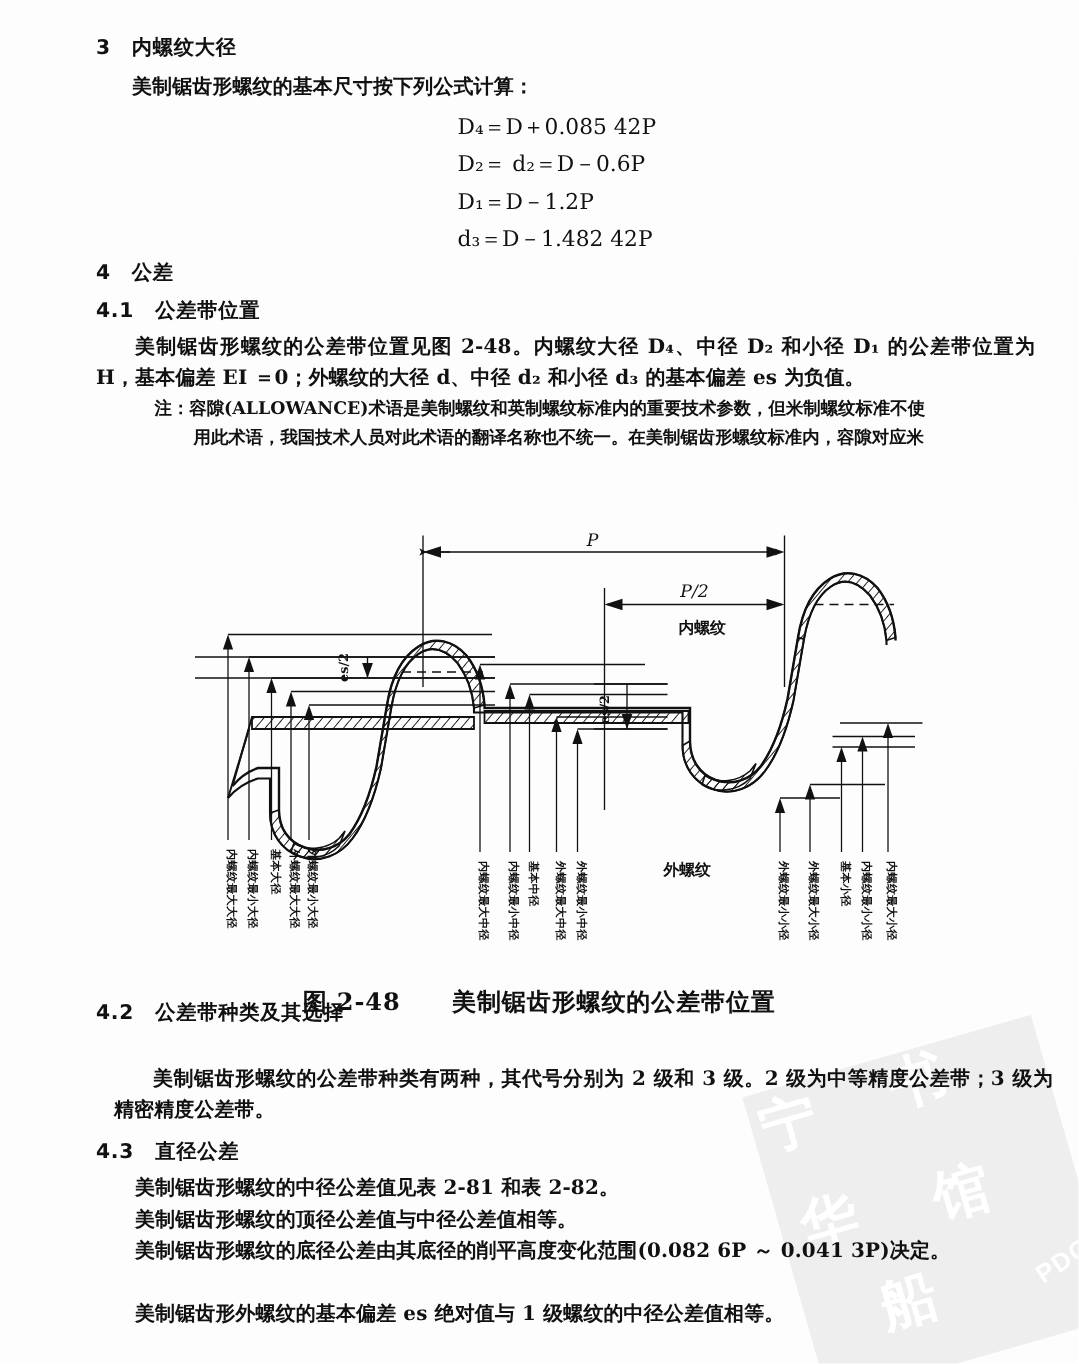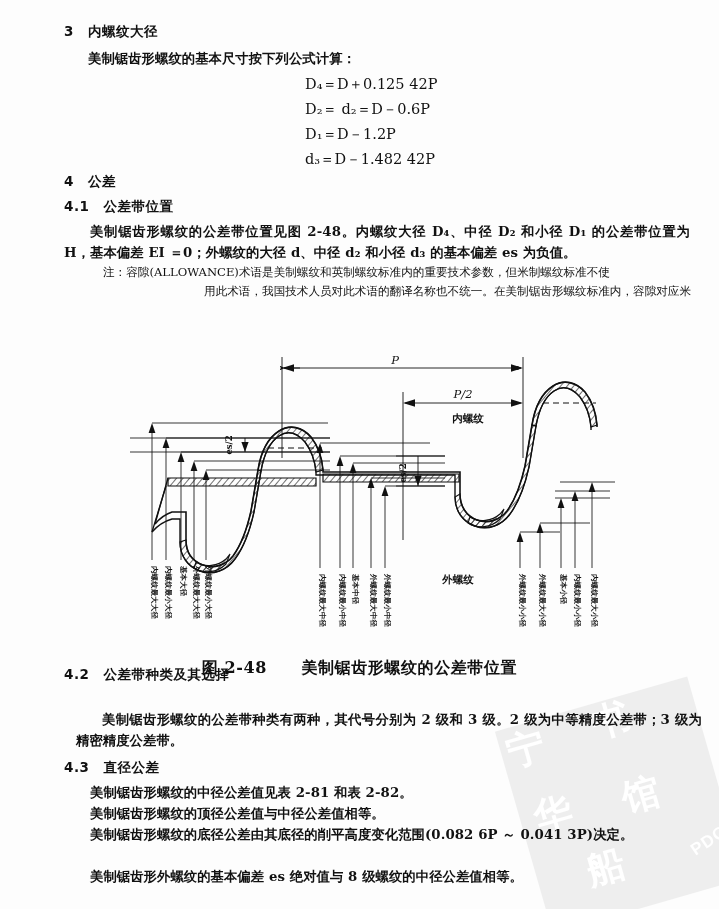--- a/index.html
+++ b/index.html
@@ -77,25 +77,25 @@
     text-align: justify;
     font-family: "DejaVu Serif", "Liberation Serif", serif;
     font-weight: bold;
   }
 
   .note {
     position: absolute;
     font-size: 11.6px;
     line-height: 19px;
     font-family: "DejaVu Serif", "Liberation Serif", serif;
-    font-weight: normal;
+    font-weight: bold;
     letter-spacing: 0px;
   }
   .note-hang { display: block; padding-left: 26px; text-indent: -26px; }
-  .note-cont { display: block; padding-left: 26px; text-align: right; }
+  .note-cont { display: block; padding-left: 26px; }
 
   .formula {
     position: absolute;
     font-family: "DejaVu Serif", "Liberation Serif", serif;
     font-size: 14.5px;
     font-style: normal;
     white-space: nowrap;
   }
 
   .caption {
@@ -158,21 +158,21 @@
   </div>
 
   <div class="content">
 
     <div class="h-sec" style="left:64px; top:23px;">
       <span class="h-num">3</span><span>内螺纹大径</span>
     </div>
 
     <div class="para" style="left:88px; top:48px; width:600px;">美制锯齿形螺纹的基本尺寸按下列公式计算：</div>
 
-    <div class="formula" style="left:305px; top:75px;">D₄＝D＋0.125 42P</div>
+    <div class="formula" style="left:305px; top:75px;">D₄＝D＋0.085 42P</div>
     <div class="formula" style="left:305px; top:100px;">D₂＝ d₂＝D－0.6P</div>
     <div class="formula" style="left:305px; top:125px;">D₁＝D－1.2P</div>
     <div class="formula" style="left:305px; top:150px;">d₃＝D－1.482 42P</div>
 
     <div class="h-sec" style="left:64px; top:173px;">
       <span class="h-num">4</span><span>公差</span>
     </div>
 
     <div class="h-sec" style="left:64px; top:198px;">
       <span class="h-num">4.1</span><span>公差带位置</span>
@@ -404,16 +404,16 @@
 
     <div class="para" style="left:76px; top:709px; width:626px; text-indent:26px;">美制锯齿形螺纹的公差带种类有两种，其代号分别为 2 级和 3 级。2 级为中等精度公差带；3 级为精密精度公差带。</div>
 
     <div class="h-sec" style="left:64px; top:759px;">
       <span class="h-num">4.3</span><span>直径公差</span>
     </div>
 
     <div class="para" style="left:64px; top:782px; width:626px; text-indent:26px;">美制锯齿形螺纹的中径公差值见表 2-81 和表 2-82。</div>
     <div class="para" style="left:64px; top:803px; width:626px; text-indent:26px;">美制锯齿形螺纹的顶径公差值与中径公差值相等。</div>
     <div class="para" style="left:64px; top:824px; width:626px; text-indent:26px;">美制锯齿形螺纹的底径公差由其底径的削平高度变化范围(0.082 6P ～ 0.041 3P)决定。</div>
-    <div class="para" style="left:64px; top:866px; width:626px; text-indent:26px;">美制锯齿形外螺纹的基本偏差 es 绝对值与 8 级螺纹的中径公差值相等。</div>
+    <div class="para" style="left:64px; top:866px; width:626px; text-indent:26px;">美制锯齿形外螺纹的基本偏差 es 绝对值与 1 级螺纹的中径公差值相等。</div>
 
   </div>
 </div>
 
 </body></html>

